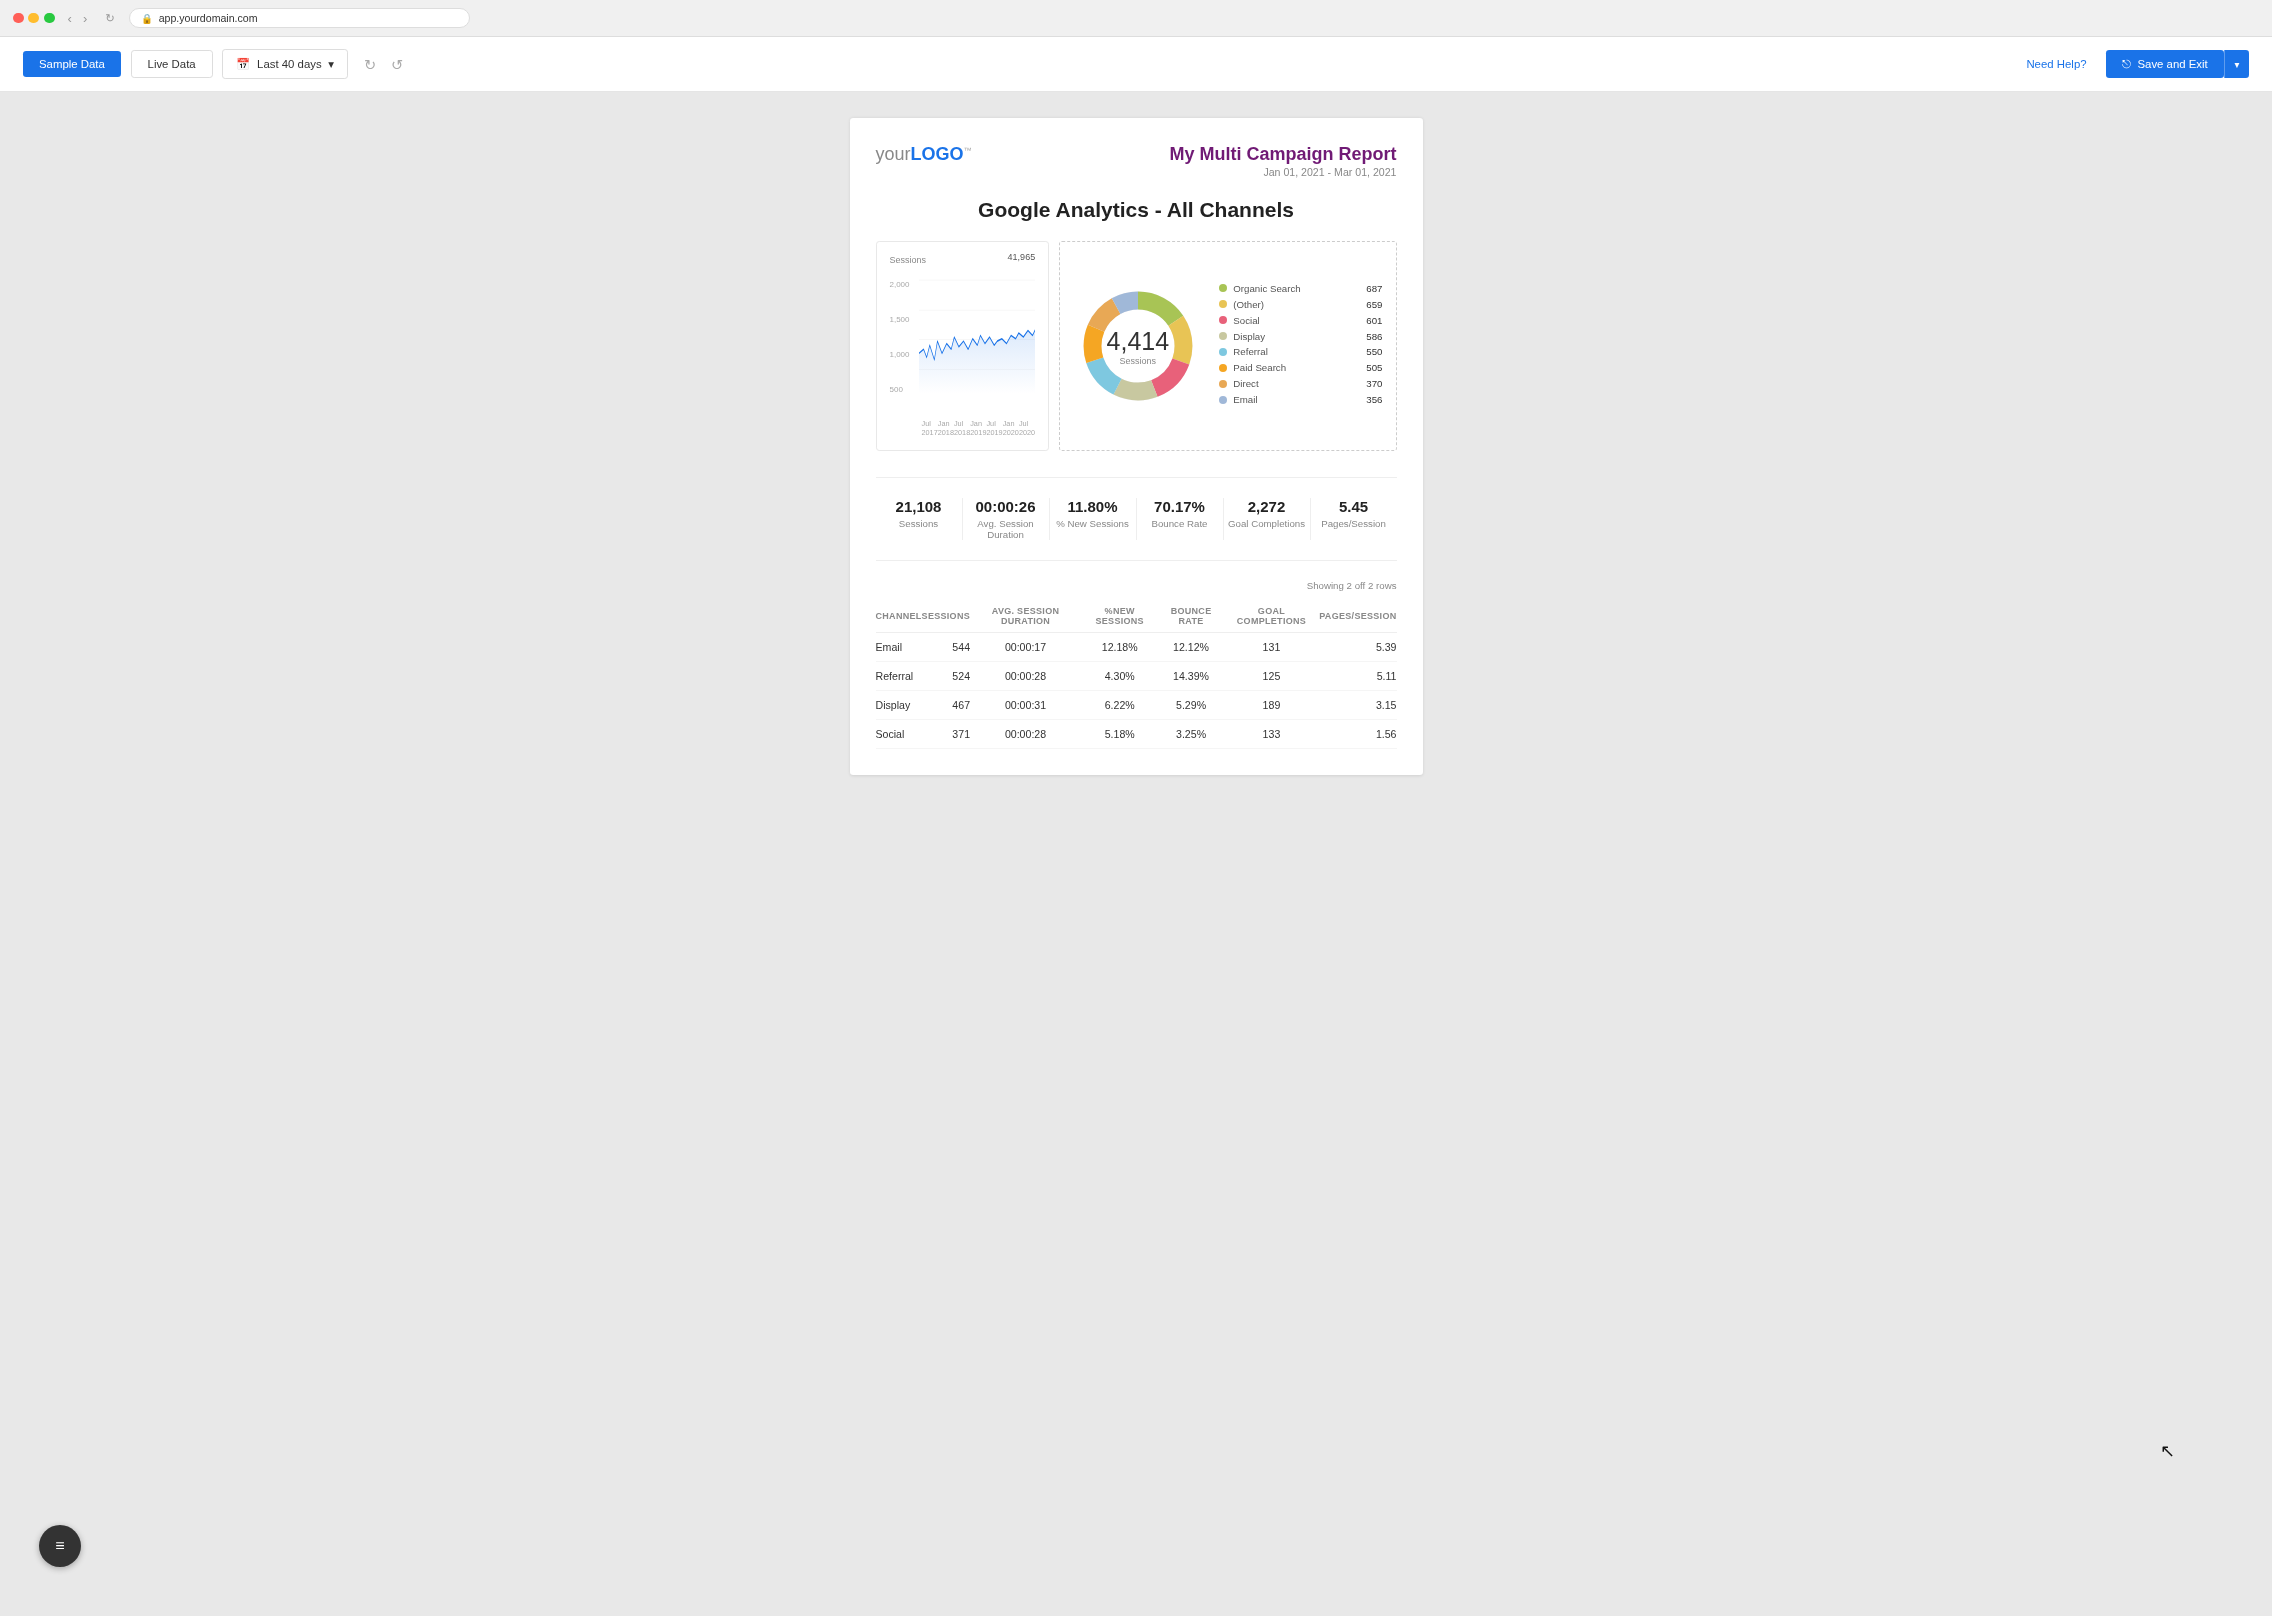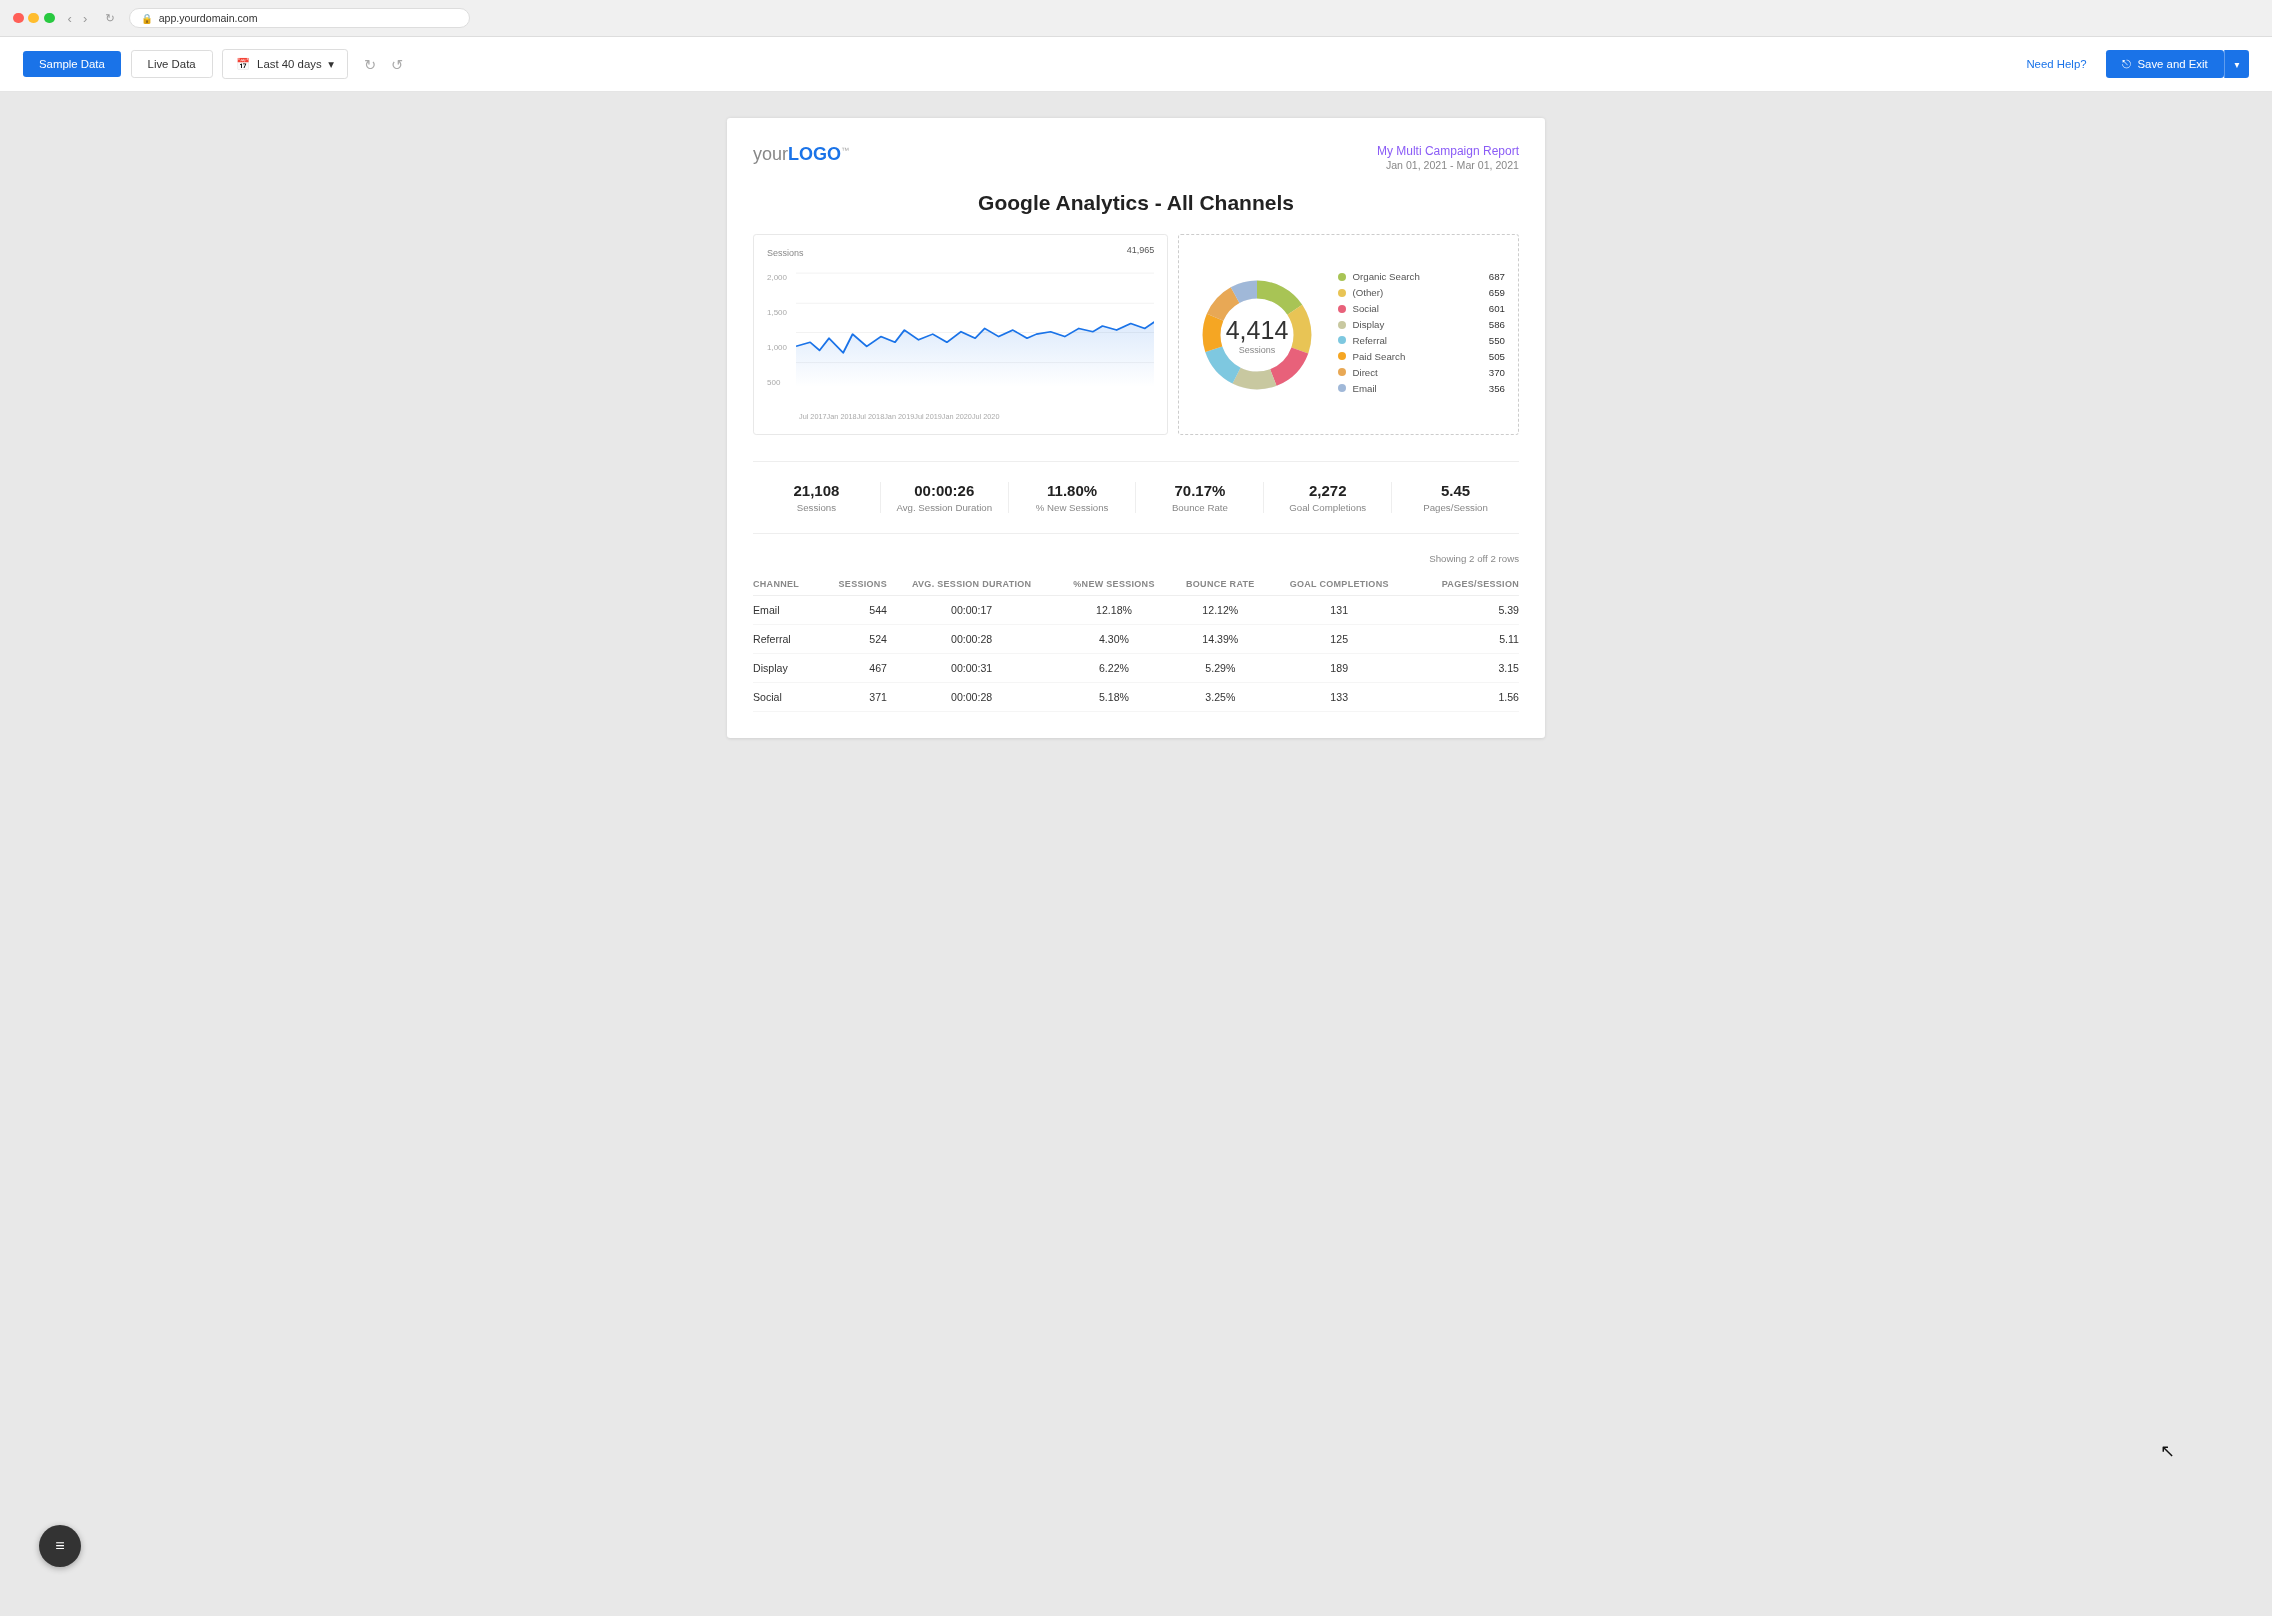--- a/index.html
+++ b/index.html
@@ -70,41 +70,41 @@
     .save-btn-group { display: flex; }
 
     
     .main-content {
       padding: 26px 0;
       display: flex;
       justify-content: center;
     }
     .report-card {
       background: white;
-      width: 818px;
+      width: 573px;
       border-radius: 3.2px;
       box-shadow: 0 0.8px 3.2px rgba(0,0,0,0.1);
       padding: 26px;
       position: relative;
     }
 
     
     .report-header {
       display: flex;
       justify-content: space-between;
       align-items: flex-start;
       margin-bottom: 19.5px;
     }
     .logo-area { display: flex; align-items: center; }
     .logo-text { font-size: 18px; }
     .logo-normal { color: #888; font-weight: 300; }
     .logo-bold { color: #1a73e8; font-weight: 800; }
     .logo-tm { font-size: 8px; color: #aaa; vertical-align: super; }
     .report-meta { text-align: right; }
-    .report-title { font-size: 12px; color: #8b5cf6; font-weight: 400; }
+    .report-title { font-size: 18px; color: #701a75; font-weight: 700; }
     .report-dates { font-size: 10.6px; color: #888; margin-top: 1.6px; }
 
     
     .section-title {
       text-align: center;
       font-size: 21px;
       font-weight: 700;
       color: #222;
       margin-bottom: 19.5px;
     }

